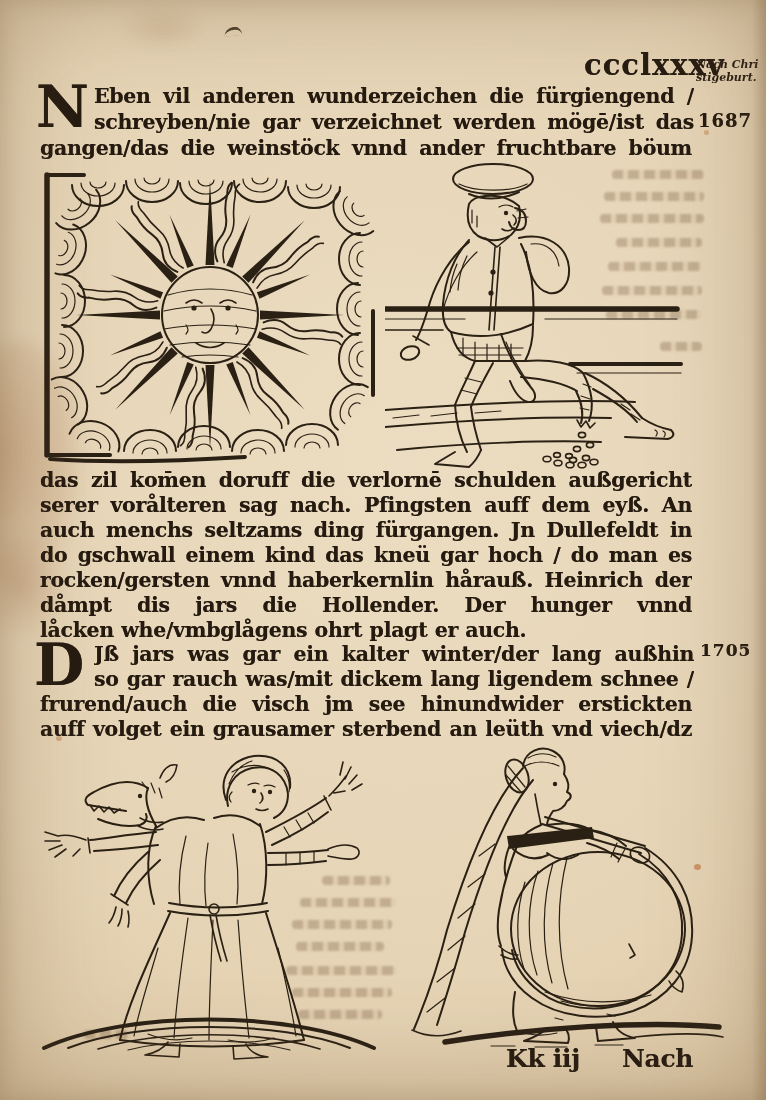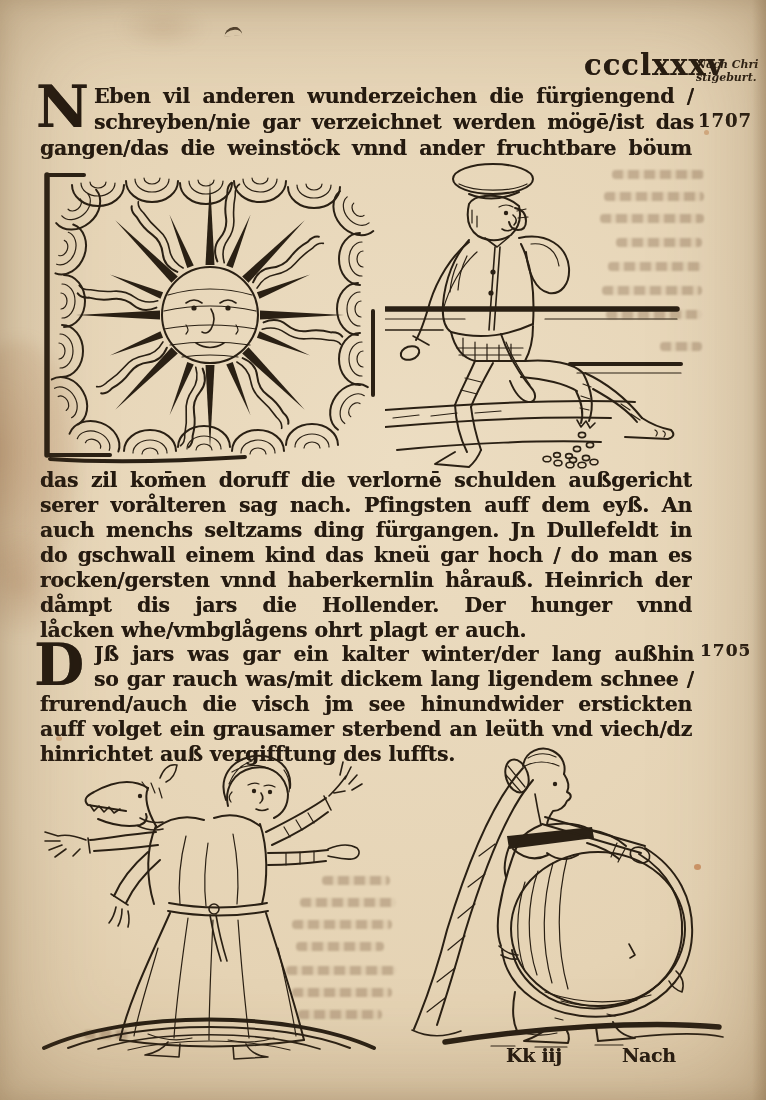--- a/index.html
+++ b/index.html
@@ -20,21 +20,21 @@
   .title{font-size:37px;letter-spacing:.5px;}
   .folio{font-size:29px;letter-spacing:1px;}
   .bodyline{font-size:20.5px;line-height:25.4px;white-space:nowrap;}
   .just{width:652px;text-align:justify;text-align-last:justify;white-space:normal;overflow:hidden;height:25px;
         word-spacing:.5px;}
   .ind{width:600px;}
   .shortline{text-align-last:left;}
   .dropcap{font-size:58px;line-height:50px;}
   .marg{font-size:11px;font-style:italic;line-height:13px;letter-spacing:0;font-weight:bold;}
   .yr{font-size:18px;font-weight:bold;letter-spacing:1px;}
-  .sig{font-size:19px;}
+  .sig{font-size:25px;}
   
   svg .st{stroke:#2a2014;fill:none;stroke-width:2;stroke-linecap:round;stroke-linejoin:round;}
   svg .thin{stroke-width:1.2;}
   svg .med{stroke-width:1.6;}
   svg .bold{stroke-width:4;}
   svg .xbold{stroke-width:5.5;}
   svg .fill{fill:#2a2014;stroke:none;}
   
   .ghost{position:absolute;height:9px;border-radius:4px;filter:blur(1.1px);
     background:repeating-linear-gradient(90deg, rgba(112,82,54,.30) 0 11px, rgba(112,82,54,.06) 11px 16px);}
@@ -84,21 +84,21 @@
   <div class="ghost" style="left:286px;top:966px;width:110px;"></div>
   <div class="ghost" style="left:292px;top:988px;width:100px;"></div>
   <div class="ghost" style="left:298px;top:1010px;width:84px;"></div>
   <div class="ghost" style="left:84px;top:1030px;width:46px;"></div>
 
   <div class="abs frk folio" style="left:584px;top:48px;">ccclxxxv</div>
   <div class="abs marg" style="left:696px;top:58px;">
     <div>Nach Chri</div>
     <div>stigeburt.</div>
   </div>
-  <div class="abs frk yr" style="left:698px;top:110px;">1707</div>
+  <div class="abs frk yr" style="left:698px;top:110px;">1687</div>
 
   <div class="abs frk dropcap" style="left:36px;top:82px;">N</div>
   <div class="abs frk bodyline just ind" style="left:94px;top:84px;">Eben vil anderen wunderzeichen die fürgiengend / die nit alle zů be</div>
   <div class="abs frk bodyline just ind" style="left:94px;top:110px;">schreyben/nie gar verzeichnet werden mögē/ist das vff Pfingstē für</div>
   <div class="abs frk bodyline just" style="left:40px;top:136px;">gangen/das die weinstöck vnnd ander fruchtbare böum erfroren / vnd</div>
 
   <svg class="abs" style="left:40px;top:163px;" width="338" height="302" viewBox="0 0 338 302" role="img">
     <defs>
       <g id="puff">
         <path class="st" d="M-26,6 A26,21 0 0 1 26,6"></path>
@@ -267,21 +267,20 @@
   <div class="abs frk bodyline just" style="left:40px;top:543px;">do gschwall einem kind das kneü gar hoch /  do man es auffthåt/ fielend</div>
   <div class="abs frk bodyline just" style="left:40px;top:568px;">rocken/gersten vnnd haberkernlin hårauß. Heinrich der fünfft Keiser/</div>
   <div class="abs frk bodyline just" style="left:40px;top:593px;">dåmpt dis jars die Hollender. Der hunger vnnd theüwrung thåt dē Po=</div>
   <div class="abs frk bodyline just shortline" style="left:40px;top:618px;">låcken whe/vmbglågens ohrt plagt er auch.</div>
 
   <div class="abs frk dropcap" style="left:34px;top:640px;">D</div>
   <div class="abs frk bodyline just ind" style="left:94px;top:642px;">Jß jars was gar ein kalter winter/der lang außhin sich strecket/vnd</div>
   <div class="abs frk bodyline just ind" style="left:94px;top:667px;">so gar rauch was/mit dickem lang ligendem schnee / das vil leüth er=</div>
   <div class="abs frk bodyline just" style="left:40px;top:692px;">frurend/auch die visch jm see hinundwider erstickten vnder dem yß. Dor=</div>
   <div class="abs frk bodyline just" style="left:40px;top:717px;">auff volget ein grausamer sterbend an leüth vnd viech/dz er vil tausendt</div>
-  <div class="abs frk bodyline just shortline" style="left:40px;top:742px;">hinrichtet auß vergifftung des luffts.</div>
   <div class="abs frk yr" style="left:700px;top:640px;font-size:17px;">1705</div>
 
   <svg class="abs" style="left:28px;top:748px;" width="362" height="320" viewBox="0 0 362 320" role="img">
 
     <path class="st bold" d="M16,300 C100,262 262,262 346,300"></path>
     <path class="st" d="M40,300 C112,272 252,272 322,300"></path>
     <path class="st med" d="M70,301 C132,282 232,282 292,301"></path>
     <path class="st thin" d="M100,302 C150,290 214,290 262,302"></path>
 
     <path class="st" d="M142,165 C122,210 100,255 92,292"></path>

